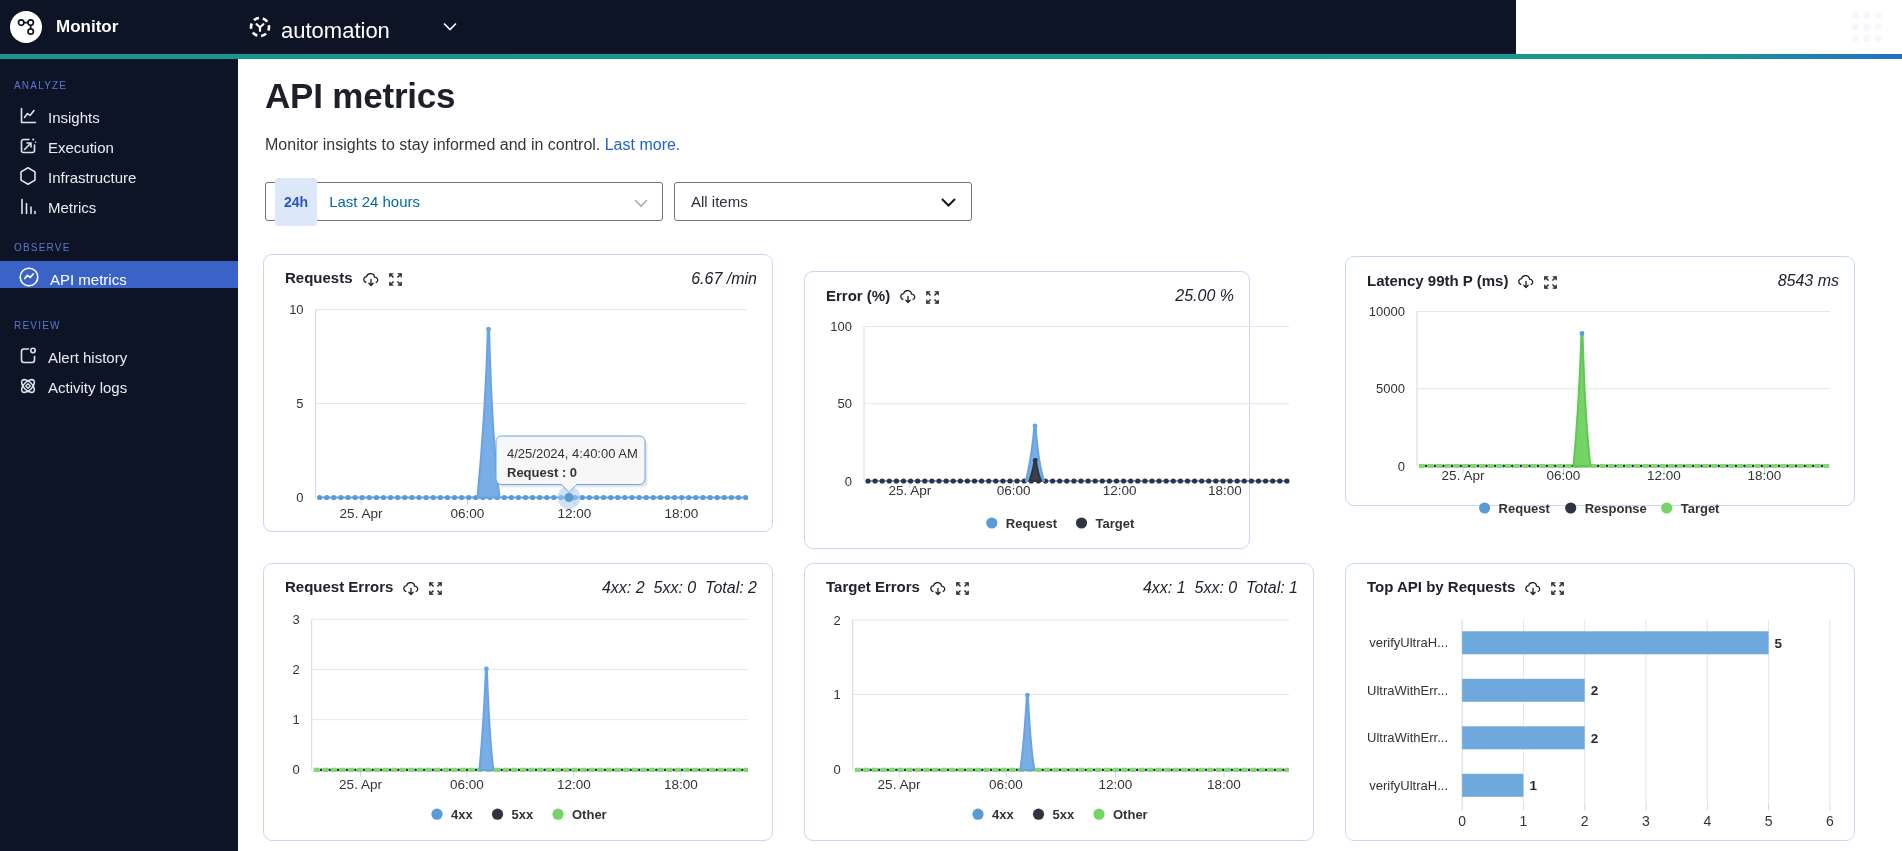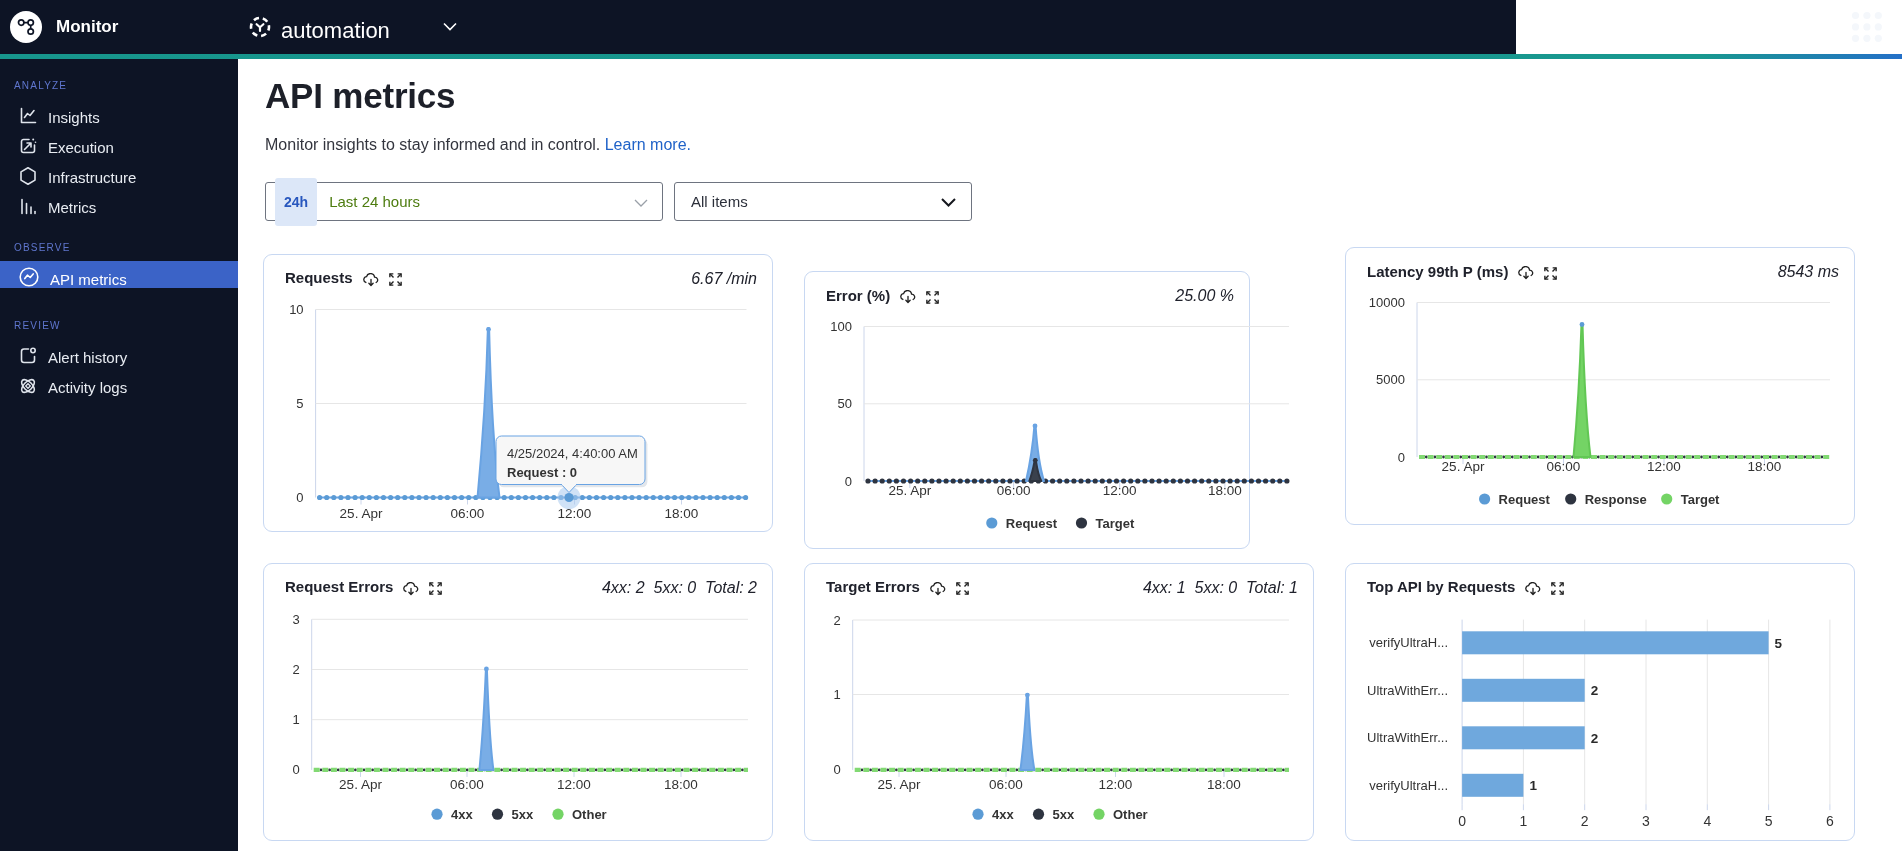--- a/index.html
+++ b/index.html
@@ -15,21 +15,21 @@
 .nitem svg { margin-left:18px; flex:0 0 auto; }
 .nitem span { margin-left:10px; }
 .nitem.sel { background:#3B63C7; color:#fff; height:27px; }
 h1 { position:absolute; left:265px; top:76px; font-size:35px; color:#1D2029; letter-spacing:-0.2px; }
 .sub { position:absolute; left:265px; top:136px; font-size:16px; color:#33353e; }
 .sub a { color:#1F62C8; text-decoration:none; }
 .sel1 { position:absolute; left:265px; top:182px; width:398px; height:39px; border:1px solid #6E7480;
   border-radius:3px; display:flex; align-items:center; }
 .chip { margin-left:9px; background:#DCE7F8; color:#2857BE; font-weight:bold; font-size:14px;
   padding:16px 9px; border-radius:3px; }
-.sel1 .txt { margin-left:12px; font-size:15px; color:#4d7c0f; }
+.sel1 .txt { margin-left:12px; font-size:15px; color:#0369a1; }
 .sel2 { position:absolute; left:674px; top:182px; width:298px; height:39px; border:1px solid #6E7480;
   border-radius:3px; display:flex; align-items:center; }
 .sel2 .txt { margin-left:16px; font-size:15px; color:#2B2F3A; }
 .card { position:absolute; border:1px solid #C8D8F2; border-radius:9px; background:#fff; }
 .ct { position:absolute; left:21px; top:14px; font-size:15px; font-weight:bold; color:#20222C;
   display:flex; align-items:center; }
 .ct .ic { margin-left:10px; margin-top:4px; }
 .ct .ic + .ic { margin-left:10px; }
 .cv { position:absolute; right:15px; top:15px; font-size:16px; color:#20222C;font-style:italic; }
 </style></head><body>
@@ -122,21 +122,21 @@
           <g fill="none" stroke="#DFE4EC" stroke-width="1.6" stroke-linecap="round" stroke-linejoin="round">
             <ellipse cx="10" cy="10" rx="8" ry="4.2" transform="rotate(45 10 10)"></ellipse>
             <ellipse cx="10" cy="10" rx="8" ry="4.2" transform="rotate(-45 10 10)"></ellipse>
           </g>
           <rect x="8.4" y="8.4" width="3.2" height="3.2" transform="rotate(45 10 10)" fill="none" stroke="#DFE4EC" stroke-width="1.3"></rect>
         </svg>
         <span>Activity logs</span>
       </div>
     </div>
     <h1>API metrics</h1>
-    <div class="sub">Monitor insights to stay informed and in control. <a href="#">Learn more.</a></div>
+    <div class="sub">Monitor insights to stay informed and in control. <a href="#">Last more.</a></div>
     <div class="sel1">
       <span class="chip">24h</span>
       <span class="txt">Last 24 hours</span>
       <svg style="position:absolute;right:14px;top:16px" width="14" height="8" viewBox="0 0 14 8">
         <path d="M1 1l6 6 6-6" fill="none" stroke="#9AA0A8" stroke-width="1.3"></path>
       </svg>
     </div>
     <div class="sel2">
       <span class="txt">All items</span>
       <svg style="position:absolute;right:15px;top:15px" width="15" height="9" viewBox="0 0 15 9">
@@ -214,21 +214,21 @@
         <path d="M221,209 C225.95,187.68200000000002 228.2,169.73000000000002 229.5,152.9 L230.5,152.9 C231.7,170.852 233.78,192.17000000000002 239,209 Z" fill="#79ADE6" stroke="#69A3E3" stroke-width="2" stroke-linejoin="round"></path>
         <circle cx="230" cy="153.9" r="2.4" fill="#69A3E3"></circle>
         <path d="M224.3,209 C227.60000000000002,200.75400000000002 228.7,193.81 229.9,187.3 L230.70000000000002,187.3 C231.8,194.244 232.82000000000002,202.49 236.3,209 Z" fill="#3A414D" stroke="#2E3440" stroke-width="2" stroke-linejoin="round"></path>
         <circle cx="230.3" cy="188.3" r="2.4" fill="#2E3440"></circle>
         <circle cx="186.8" cy="251" r="5.6" fill="#5B9BD5"></circle>
         <text x="200.8" y="255.7" font-size="13" font-weight="bold" fill="#333333">Request</text>
         <circle cx="276.5" cy="251" r="5.6" fill="#2E3440"></circle>
         <text x="290.5" y="255.7" font-size="13" font-weight="bold" fill="#333333">Target</text>
       </svg>
     </div>
-    <div class="card" style="left:1345px;top:247px;width:510px;height:278px">
+    <div class="card" style="left:1345px;top:256px;width:510px;height:250px">
       <div class="ct">Latency 99th P (ms)<svg class="ic" width="16" height="14.5" viewBox="0 0 18 16">
           <path d="M3.2 10.5A3.4 3.4 0 0 1 4 3.9a4.6 4.6 0 0 1 9 .6 3.2 3.2 0 0 1 1.8 6" fill="none" stroke="#222" stroke-width="1.5" stroke-linecap="round"></path>
           <path d="M9 7v6.6M6.6 11.4L9 13.9l2.4-2.5" fill="none" stroke="#222" stroke-width="1.5" stroke-linecap="round" stroke-linejoin="round"></path>
         </svg><svg class="ic" width="13" height="13" viewBox="0 0 15 15">
           <g stroke="#222" stroke-width="1.6" fill="none">
             <path d="M1 5V1h4M10 1h4v4M14 10v4h-4M5 14H1v-4"></path>
             <path d="M1.2 1.2l4 4M13.8 1.2l-4 4M13.8 13.8l-4-4M1.2 13.8l4-4"></path>
           </g>
         </svg></div>
       <div class="cv">8543 ms</div>

